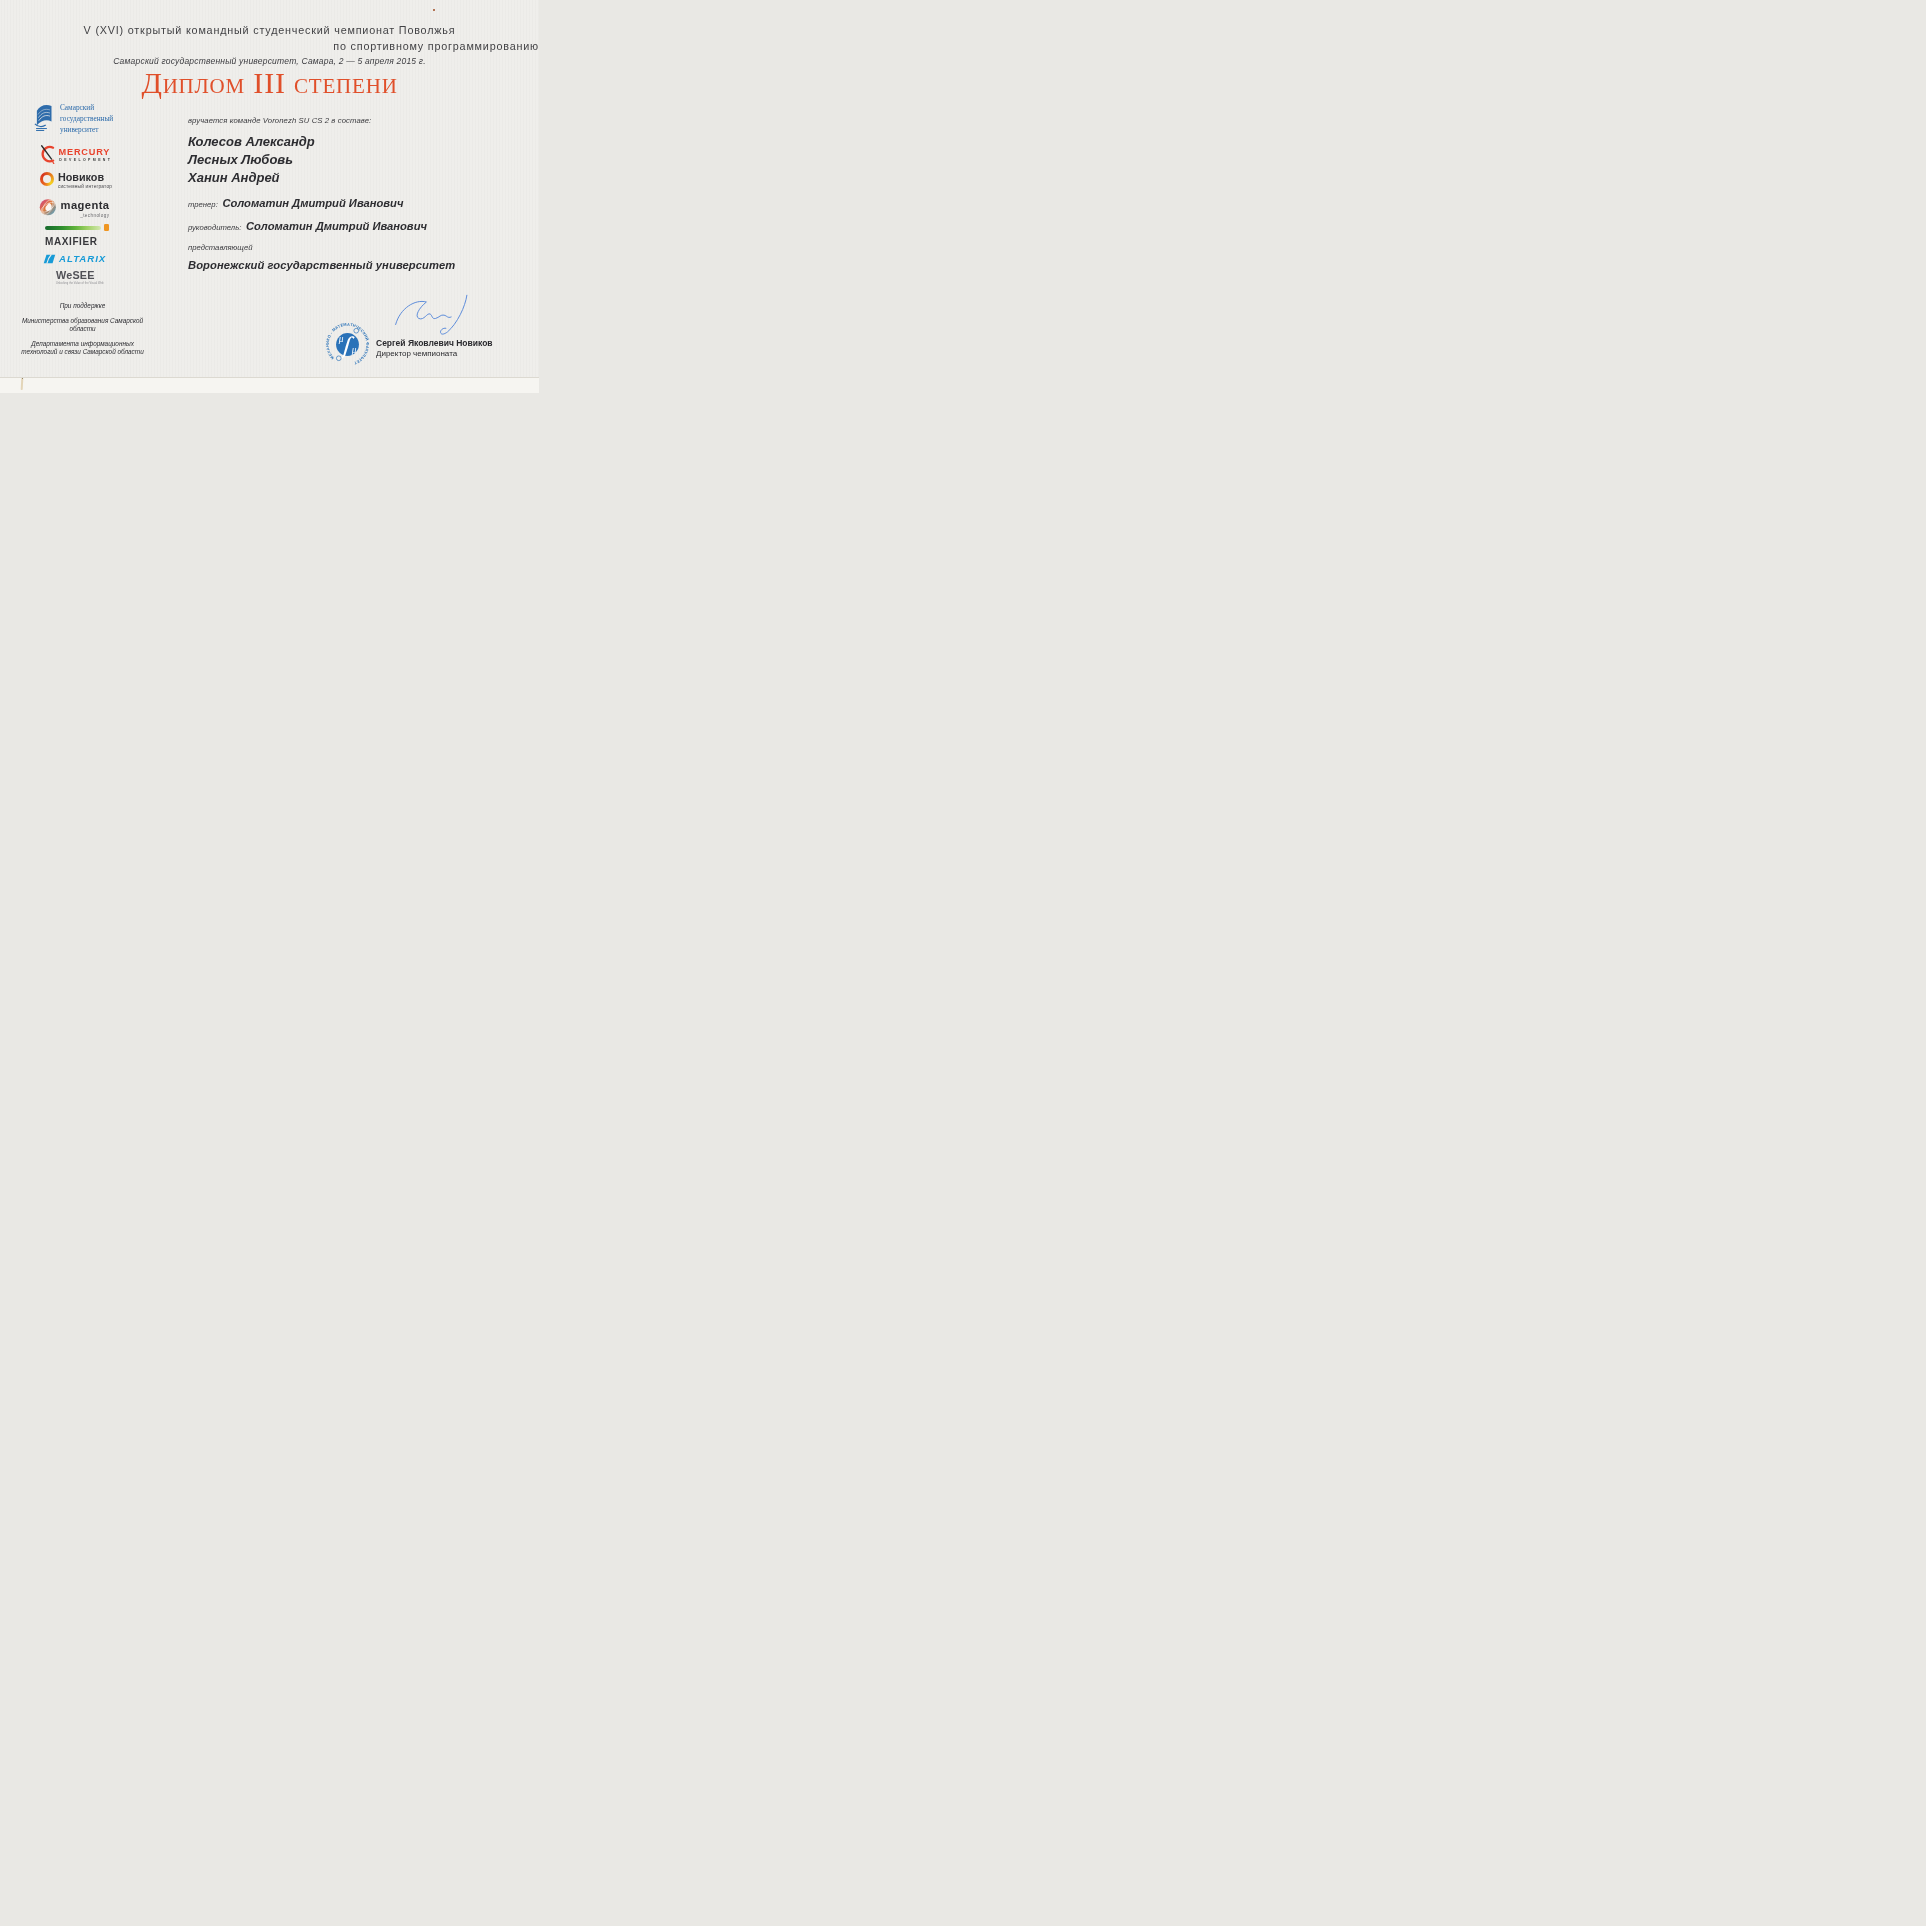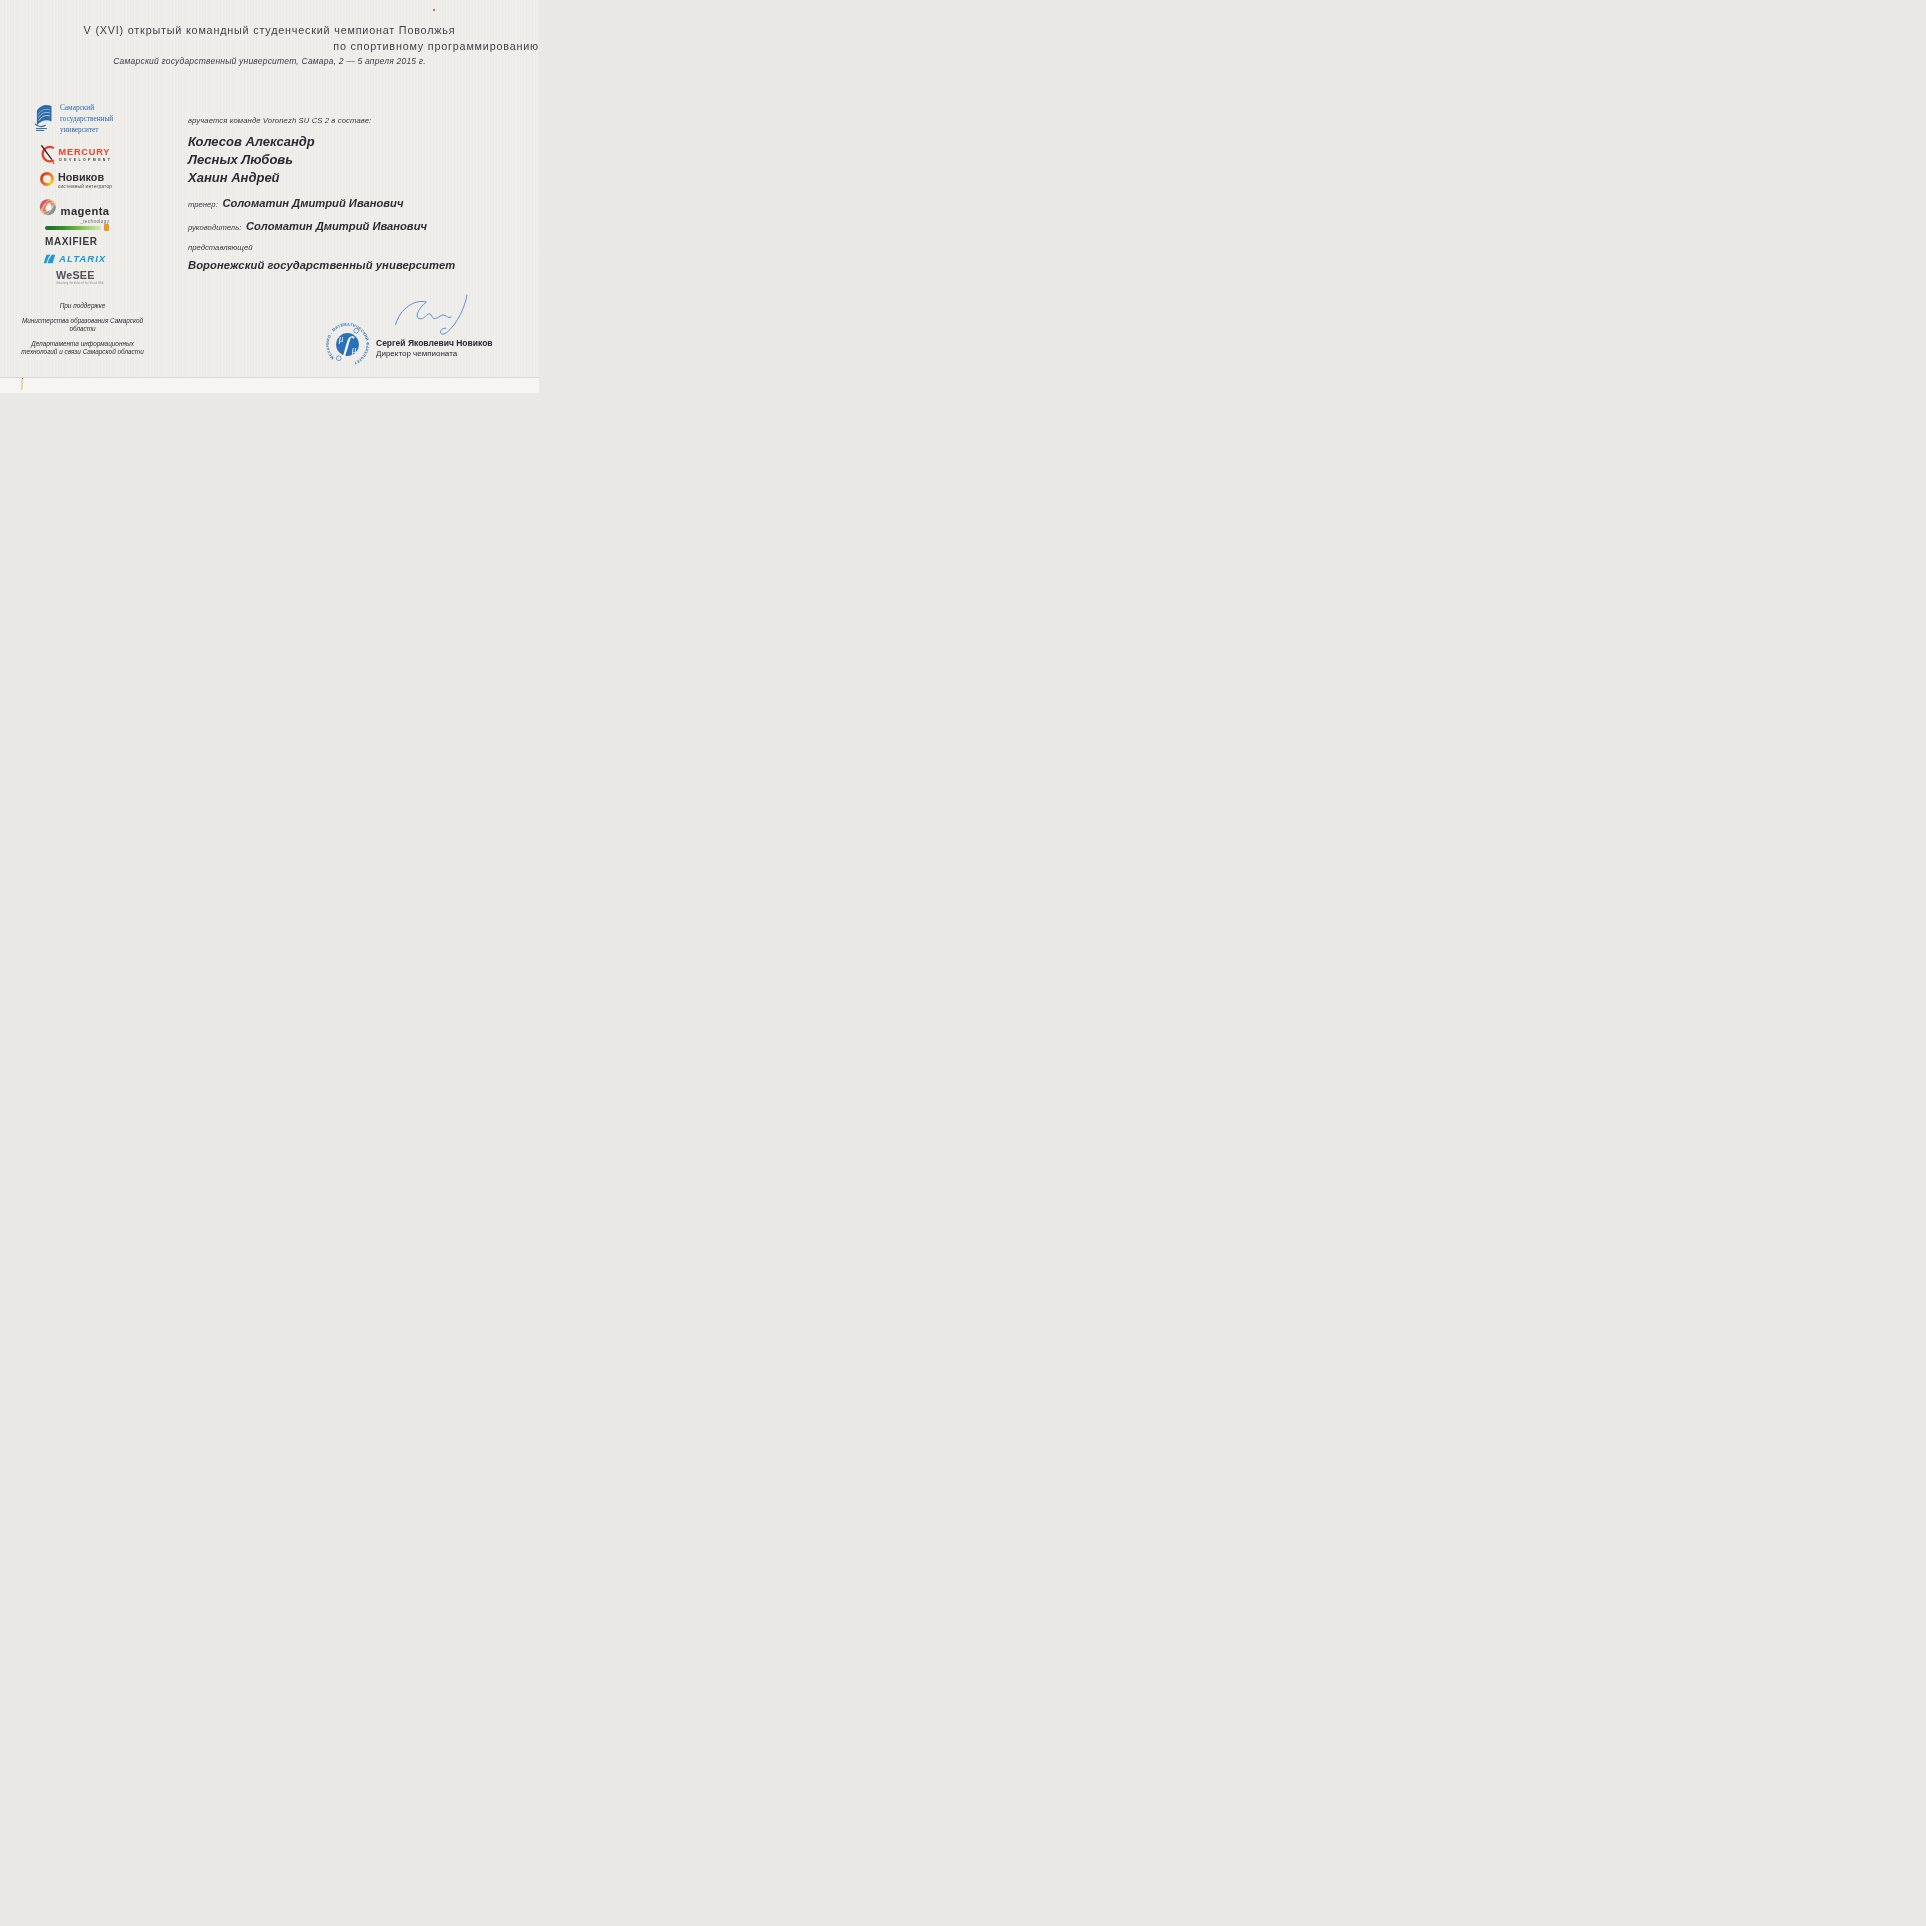--- a/index.html
+++ b/index.html
@@ -35,21 +35,21 @@
   .mercury-sub{font-size:3.5px;font-weight:bold;letter-spacing:2.4px;color:#3c3c3c;margin-top:1.2px;margin-left:0.8px;}
   .webzavod{top:172px;left:40px;}
   .wz-ring{width:14px;height:14px;border-radius:50%;
     background:conic-gradient(from 210deg,#e8641f,#d6341f 30%,#e8811e 55%,#f5d31f 80%,#e8641f);
     position:relative;flex:0 0 auto;}
   .wz-ring::after{content:"";position:absolute;inset:3.1px;border-radius:50%;background:#efeeeb;}
   .wz-text{margin-left:3.9px;}
   .wz-name{font-size:10.8px;font-weight:bold;color:#2f2f33;line-height:1;}
   .wz-sub{font-size:4.8px;color:#4a4a4e;margin-top:1.5px;letter-spacing:0.2px;}
   .magenta{top:198px;left:39px;}
-  .mg-text{margin-left:3.9px;margin-top:8px;}
+  .mg-text{margin-left:3.9px;margin-top:2px;}
   .mg-name{font-size:11.2px;font-weight:bold;letter-spacing:0.4px;color:#2c2c30;line-height:1;}
   .mg-sub{font-size:4.6px;color:#6a6a6e;text-align:right;margin-top:1.5px;letter-spacing:0.4px;}
   .maxifier{top:224px;left:45px;display:block;}
   .mx-bar-row{position:relative;width:64px;height:7px;}
   .mx-bar{position:absolute;left:0;top:1.5px;width:56px;height:4.2px;border-radius:2.3px;
     background:linear-gradient(90deg,#176a2e,#2f8f2e 30%,#62b43c 55%,#9ed065 75%,#d4e8b0);}
   .mx-cube{position:absolute;right:0;top:0;width:5px;height:7px;border-radius:1.2px;background:#ef9622;}
   .mx-name{font-size:10px;font-weight:bold;letter-spacing:0.6px;color:#38383c;margin-top:5px;}
   .altarix{top:253px;left:43px;align-items:center;}
   .alt-text{margin-left:3.1px;font-size:9.6px;font-weight:bold;font-style:italic;
@@ -94,20 +94,21 @@
   .smudge-speck{position:absolute;left:22px;bottom:14px;width:1.2px;height:1.5px;background:#6b5b3e;border-radius:0.4px;}
 </style>
 </head>
 <body>
 
 <div class="page">
 
   <div class="title-line1">V (XVI) открытый командный студенческий чемпионат Поволжья</div>
   <div class="title-line2">по спортивному программированию</div>
   <div class="venue-line">Самарский государственный университет, Самара, 2 — 5 апреля 2015 г.</div>
+  <div class="award-title">Диплом III степени</div>
 
   <div class="dot-speck"></div>
 
   <div class="logo-block ssu">
     <svg width="21.6" height="28.5" viewBox="0 0 56 74">
       <path d="M10 58 L10 20 C18 6 34 2 48 8 L48 48 C36 42 22 44 10 58 Z" fill="#2e6cab"></path>
       <path d="M15 46 C23 34 33 30 44 34" stroke="#efeeeb" stroke-width="2" fill="none"></path>
       <path d="M14 38 C22 26 32 22 44 26" stroke="#efeeeb" stroke-width="1.6" fill="none"></path>
       <path d="M13 30 C21 18 31 14 44 18" stroke="#efeeeb" stroke-width="1.2" fill="none"></path>
       <path d="M5 54 C13 63 25 63 33 57" stroke="#2e6cab" stroke-width="3" fill="none"></path>

